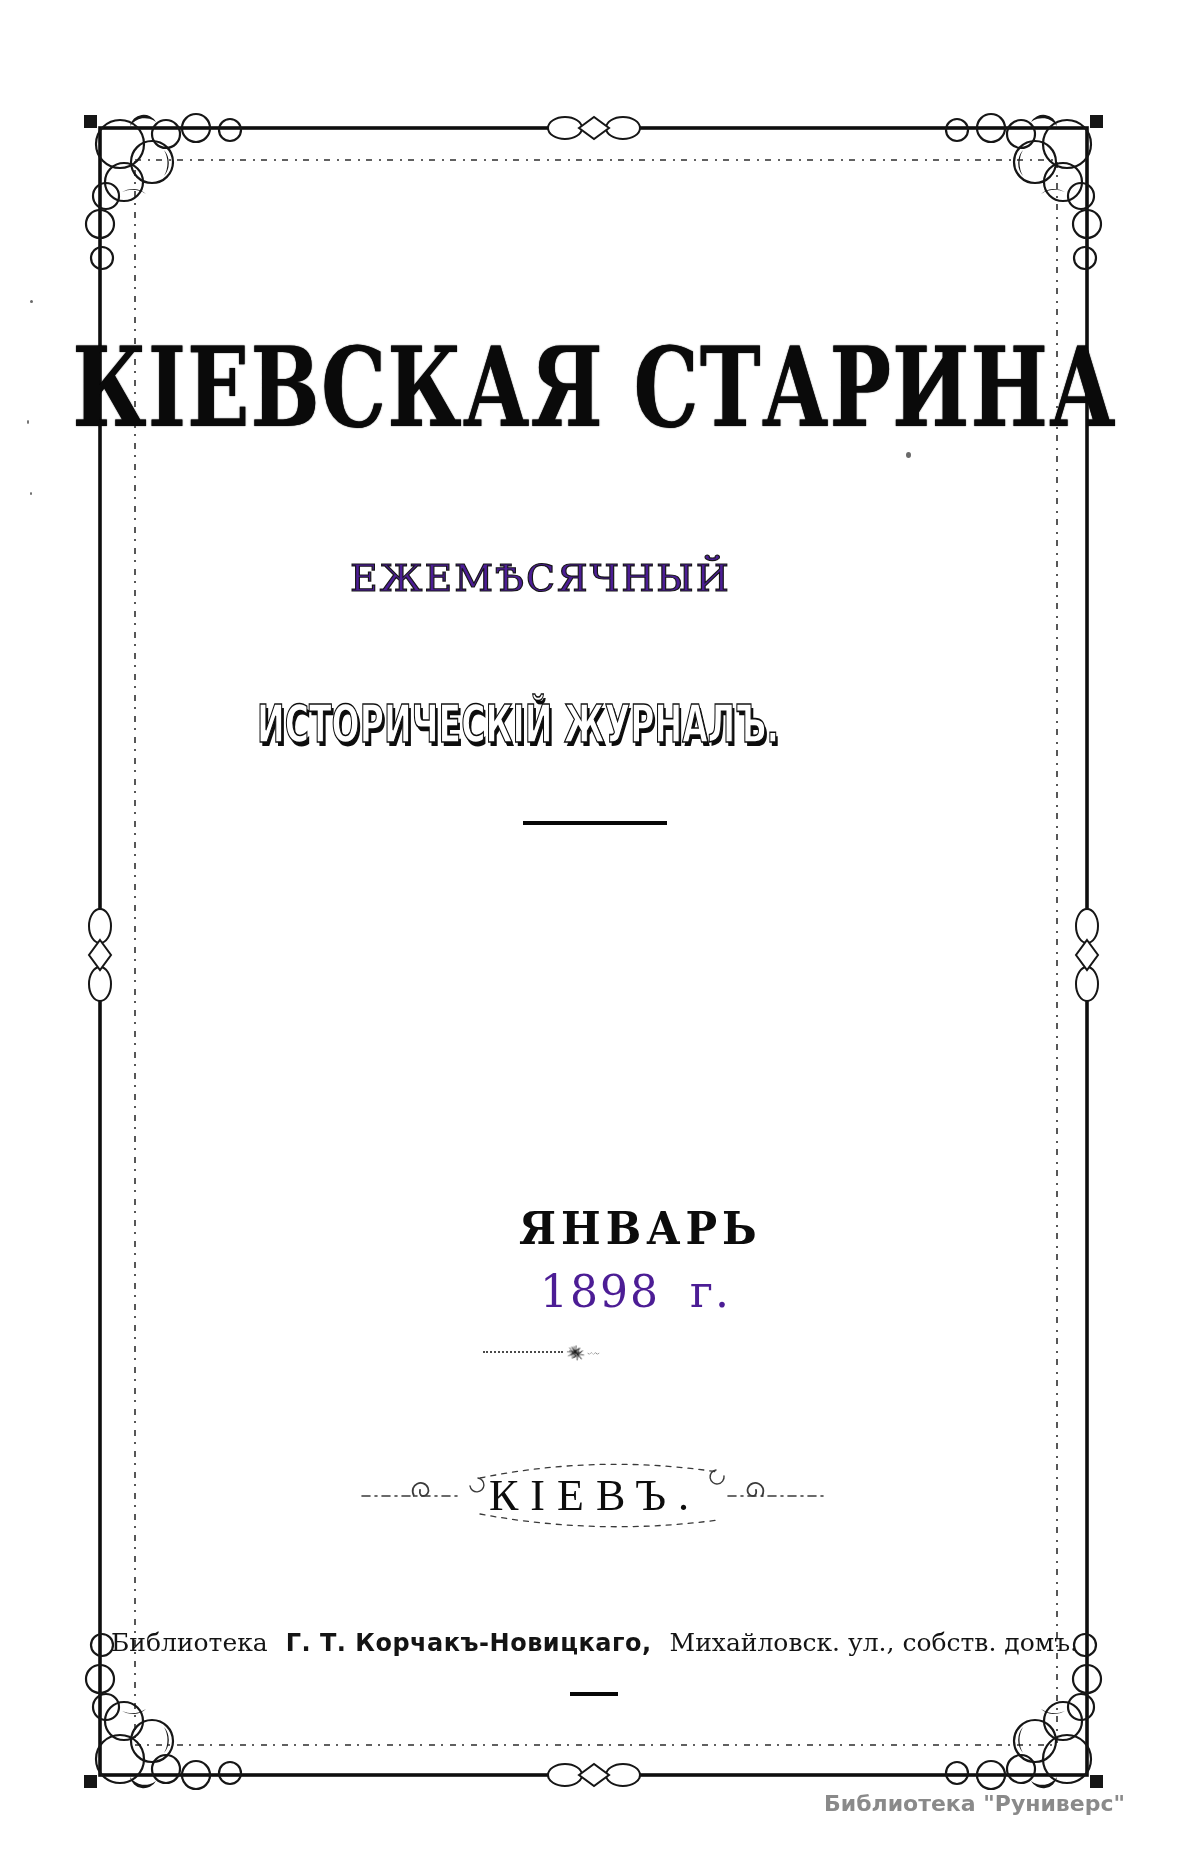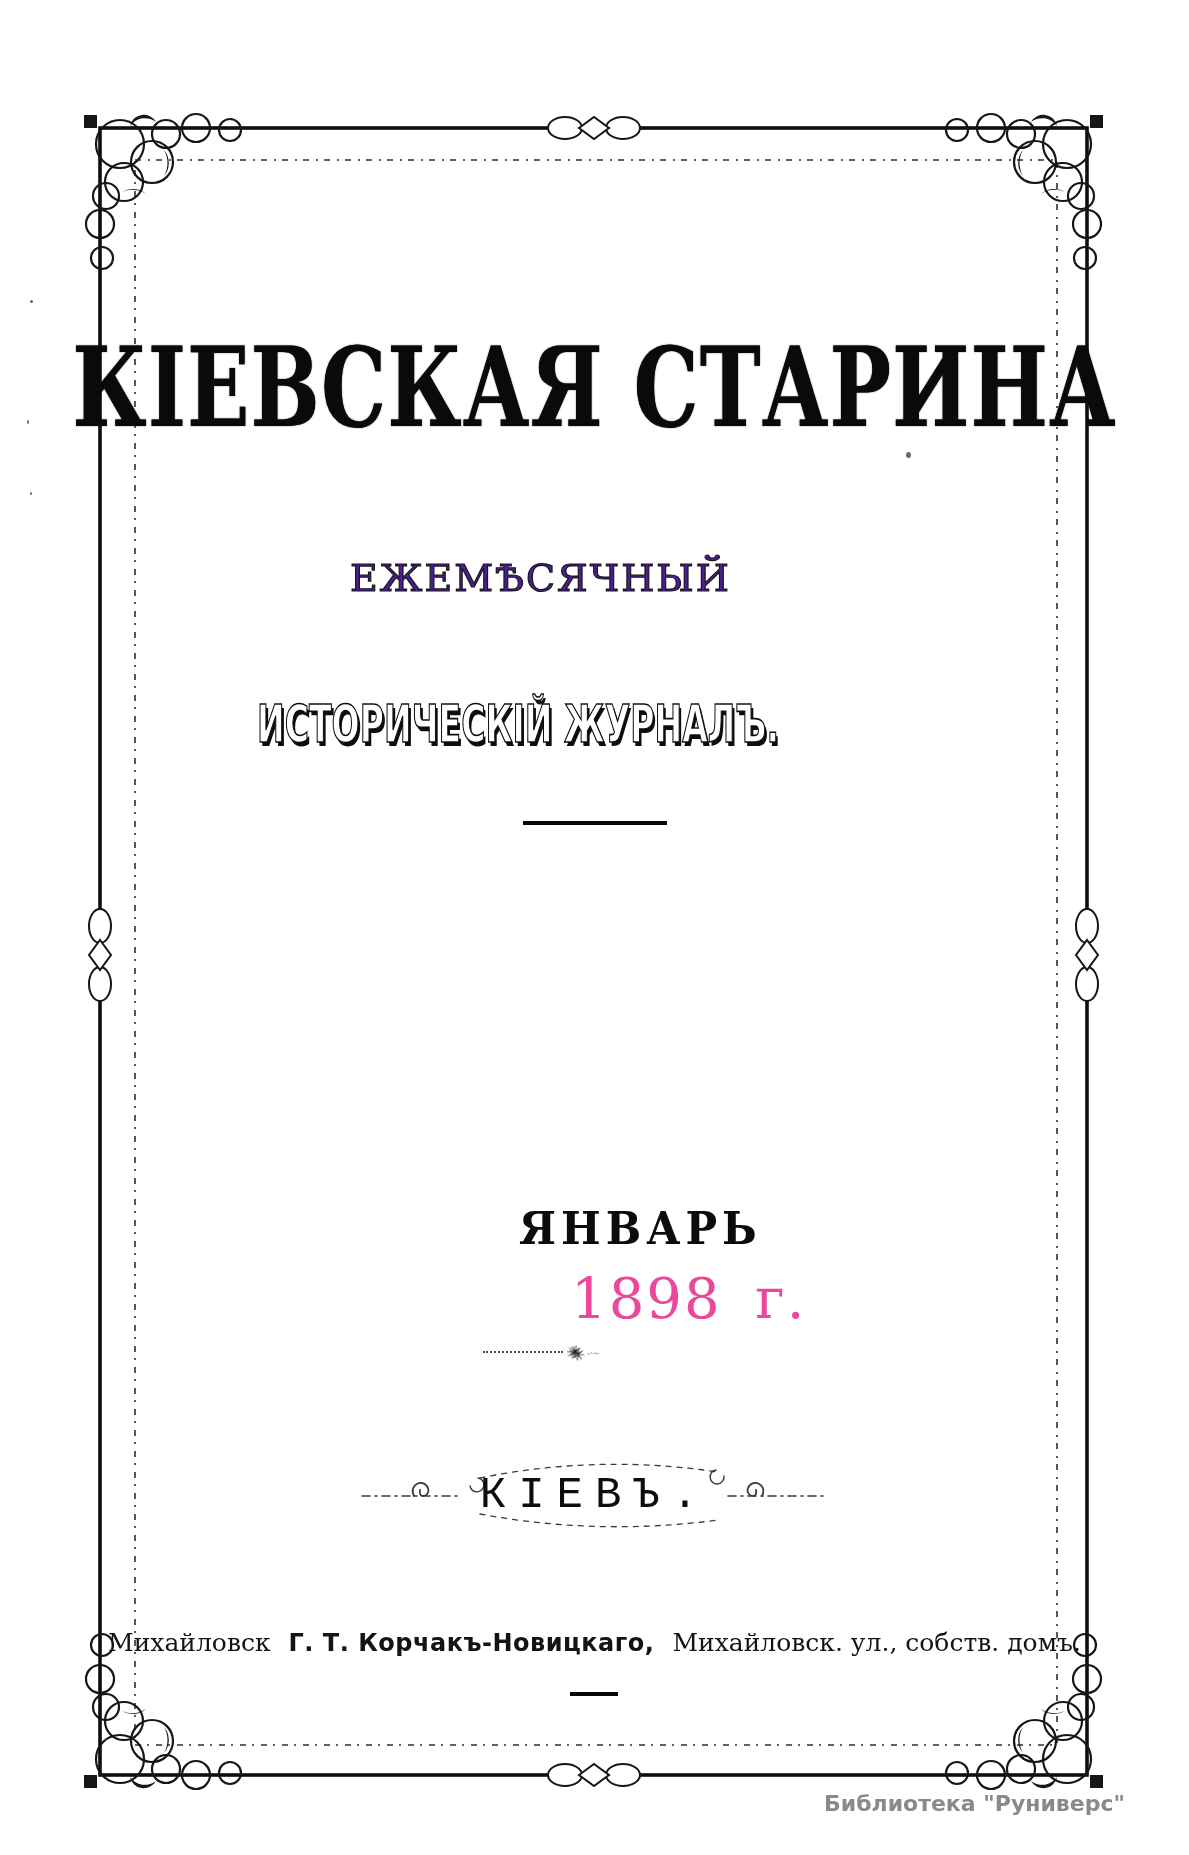--- a/index.html
+++ b/index.html
@@ -46,37 +46,37 @@
   
   .month{
     position:absolute;left:519px;top:1202px;
     font-family:"DejaVu Serif", serif;font-weight:bold;
     font-size:42px;letter-spacing:5px;white-space:nowrap;color:#0c0c0c;
     transform:scaleY(1.08);transform-origin:top left;
   }
   .year{
     position:absolute;left:540px;top:1266px;
     font-family:"DejaVu Serif", serif;
-    font-size:56px;letter-spacing:2px;word-spacing:14px;
-    white-space:nowrap;color:#ec4899;margin-left:31px;
+    font-size:44px;letter-spacing:2px;word-spacing:14px;
+    white-space:nowrap;color:#4c1d95;
   }
   
   .divider{position:absolute;left:483px;top:1342px;width:178px;height:20px;
     display:flex;align-items:center;gap:5px;}
   .divider .dash-a{width:80px;border-top:2px dotted #4a4a4a;}
   .divider .blotch{font-size:17px;color:#1b1b1b;line-height:1;
     text-shadow:3px 2px 0 #2e2e2e,-2px 1px 0 #555;
     transform:rotate(8deg);filter:blur(.3px);}
   .divider .tail{font-size:13px;color:#4a4a4a;margin-top:-5px;}
   
   .kiev-block{position:absolute;left:360px;top:1450px;width:470px;height:84px;}
   .kiev-flourish{position:absolute;left:0;top:0;width:470px;height:84px;}
   .kiev-word{
     position:absolute;left:0;top:20px;width:470px;text-align:center;
-    font-family:Liberation Mono, monospace;font-size:44px;letter-spacing:12px;
+    font-family:Liberation Serif, serif;font-size:44px;letter-spacing:12px;
     white-space:nowrap;color:#0d0d0d;
   }
   
   .imprint{
     position:absolute;left:100px;top:1628px;width:989px;
     text-align:center;white-space:nowrap;
     font-family:"DejaVu Serif", serif;font-size:25px;color:#141414;
   }
   .imprint .printer{
     font-family:"DejaVu Sans", sans-serif;font-weight:bold;
@@ -167,21 +167,21 @@
         <path stroke-width="1.3" stroke-dasharray="5 6" d="M120,28 q118,-24 238,-6"></path>
         <path stroke-width="1.3" stroke-dasharray="5 6" d="M120,64 q118,22 238,6"></path>
         <path stroke-width="1.4" d="M118,28 a7,7 0 1 1 -8,8"></path>
         <path stroke-width="1.4" d="M356,20 a7,7 0 1 0 8,6"></path>
       </g>
     </svg>
     <div class="kiev-word">КІЕВЪ.</div>
   </div>
 
   <div class="imprint">
-    <span>Михайловск</span>
+    <span>Библиотека</span>
     <span class="printer">Г. Т. Корчакъ-Новицкаго,</span>
     <span>Михайловск. ул., собств. домъ.</span>
   </div>
 
   <div class="rule-2"></div>
 
   <div class="watermark">Библиотека "Руниверс"</div>
 
   <div class="speck s1"></div>
   <div class="speck s2"></div>

